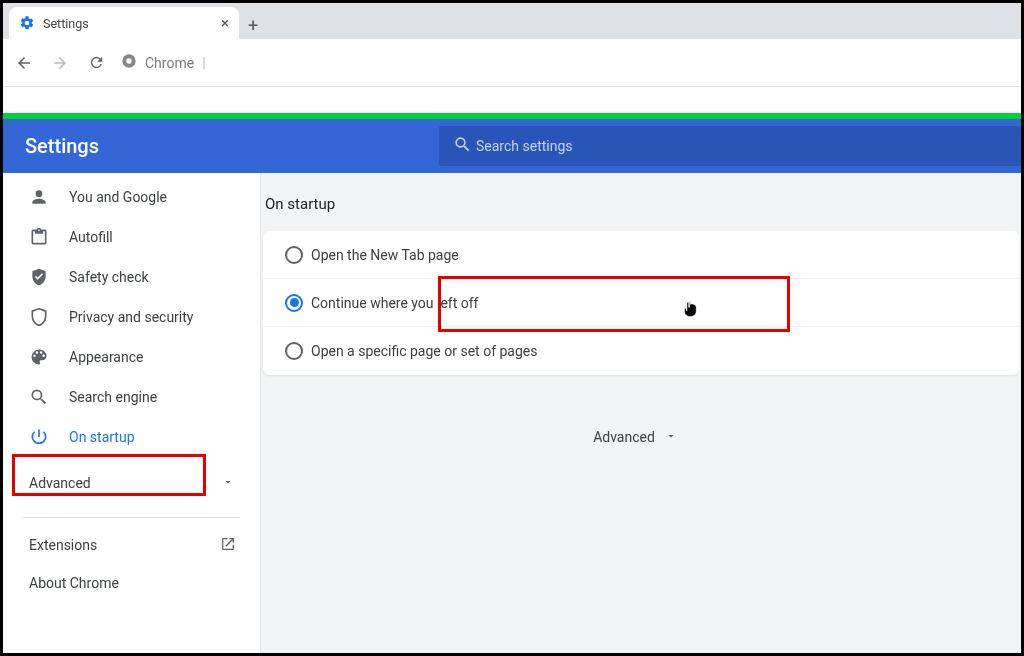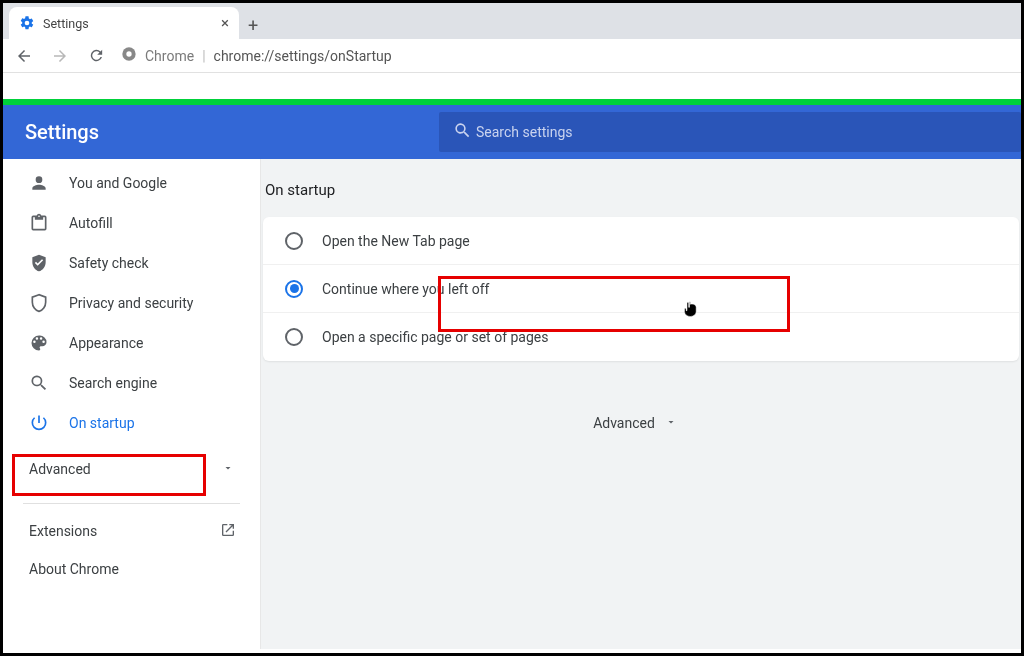--- a/index.html
+++ b/index.html
@@ -5,21 +5,21 @@
 * { margin: 0; padding: 0; box-sizing: border-box; font-family: 'Segoe UI', Roboto, Arial, sans-serif; }
 body { width: 1024px; height: 656px; overflow: hidden; background: #fff; border: 3px solid #000; }
 
 
 .browser-tabs { height: 36px; background: #dee1e6; display: flex; align-items: flex-end; padding-left: 6px; }
 .tab { background: #fff; height: 32px; width: 230px; border-radius: 8px 8px 0 0; display: flex; align-items: center; padding: 0 10px; gap: 8px; font-size: 12.5px; color: #444; }
 .tab .favicon { width: 16px; height: 16px; display: flex; align-items: center; justify-content: center; }
 .tab .tab-close { margin-left: auto; font-size: 15px; color: #555; cursor: pointer; }
 .new-tab { width: 28px; height: 28px; display: flex; align-items: center; justify-content: center; color: #555; font-size: 18px; cursor: pointer; }
 
-.toolbar { height: 34px; background: #fff; display: flex; align-items: center; padding: 0 10px; gap: 14px; border-bottom: 1px solid #e1e1e1; }
+.toolbar { height: 48px; background: #fff; display: flex; align-items: center; padding: 0 10px; gap: 14px; border-bottom: 1px solid #e1e1e1; }
 .nav-btn { width: 22px; height: 22px; display: flex; align-items: center; justify-content: center; color: #5f6368; cursor: pointer; }
 .nav-btn.disabled { color: #b8b8b8; }
 .addr { display: flex; align-items: center; gap: 8px; color: #5f6368; font-size: 14px; }
 .addr .pipe { color: #bbb; }
 .addr .label { color: #7a7a7a; }
 .addr .url { color: #555; }
 
 .green-bar { height: 6px; background: #00d13a; }
 .gap-bar { height: 26px; background: #fff; }
 
@@ -41,21 +41,21 @@
 .side-sep { border-top: 1px solid #e0e0e0; margin: 14px 20px 8px 20px; }
 .side-link { height: 38px; display: flex; align-items: center; padding-left: 26px; padding-right: 24px; font-size: 14px; color: #3c4043; cursor: pointer; justify-content: space-between; }
 
 .highlight-onstartup { position: absolute; border: 3px solid #e60000; left: 12px; top: 454px; width: 194px; height: 42px; pointer-events: none; }
 .highlight-continue { position: absolute; border: 3px solid #e60000; left: 438px; top: 276px; width: 352px; height: 56px; pointer-events: none; }
 .cursor { position: absolute; left: 682px; top: 298px; pointer-events: none; }
 
 .main { flex: 1; padding: 22px 0 0 0; }
 .section-title { font-size: 15px; color: #202124; padding-left: 2px; margin-bottom: 18px; }
 .card { background: #fff; border-radius: 6px; box-shadow: 0 1px 2px rgba(0,0,0,0.08); margin-left: 0; margin-right: 0; }
-.radio-row { height: 48px; display: flex; align-items: center; padding-left: 22px; gap: 19px; font-size: 14px; color: #3c4043; cursor: pointer; border-bottom: 1px solid #f0f0f0; }
+.radio-row { height: 48px; display: flex; align-items: center; padding-left: 22px; gap: 8px; font-size: 14px; color: #3c4043; cursor: pointer; border-bottom: 1px solid #f0f0f0; }
 .radio-row:last-child { border-bottom: none; }
 .radio { width: 18px; height: 18px; border: 2px solid #5f6368; border-radius: 50%; display: flex; align-items: center; justify-content: center; }
 .radio.checked { border-color: #1a73e8; }
 .radio.checked::after { content: ""; width: 9px; height: 9px; background: #1a73e8; border-radius: 50%; }
 .adv-toggle { display: flex; align-items: center; justify-content: center; gap: 10px; font-size: 14px; color: #3c4043; margin-top: 54px; cursor: pointer; padding-right: 12px; }
 .adv-toggle .chev { color: #5f6368; }
 
 .main-inner { padding-left: 2px; padding-right: 2px; }
 </style>
 </head>
@@ -92,21 +92,20 @@
   </div>
   <div class="addr">
     <span>
       <svg width="16" height="16" viewBox="0 0 24 24">
           <circle cx="12" cy="12" r="10" fill="#888"></circle>
           <circle cx="12" cy="12" r="4" fill="#fff"></circle>
         </svg>
     </span>
     <span class="label">Chrome</span>
     <span class="pipe">|</span>
-    <span class="url">chrome://settings/onStartup</span>
   </div>
 </div>
 
 <div class="gap-bar"></div>
 <div class="green-bar"></div>
 
 <div class="settings-header">
   <div class="settings-title">Settings</div>
   <div class="search-wrap">
     <span>

